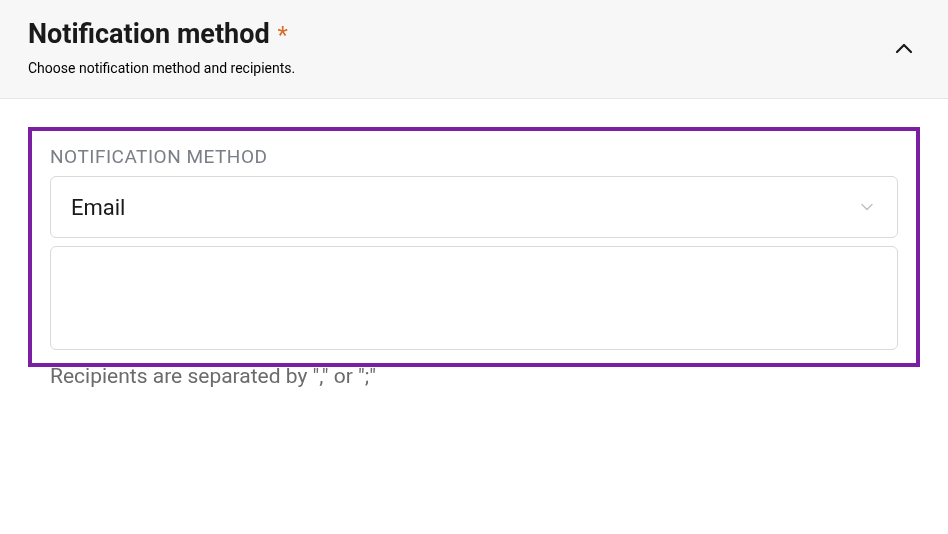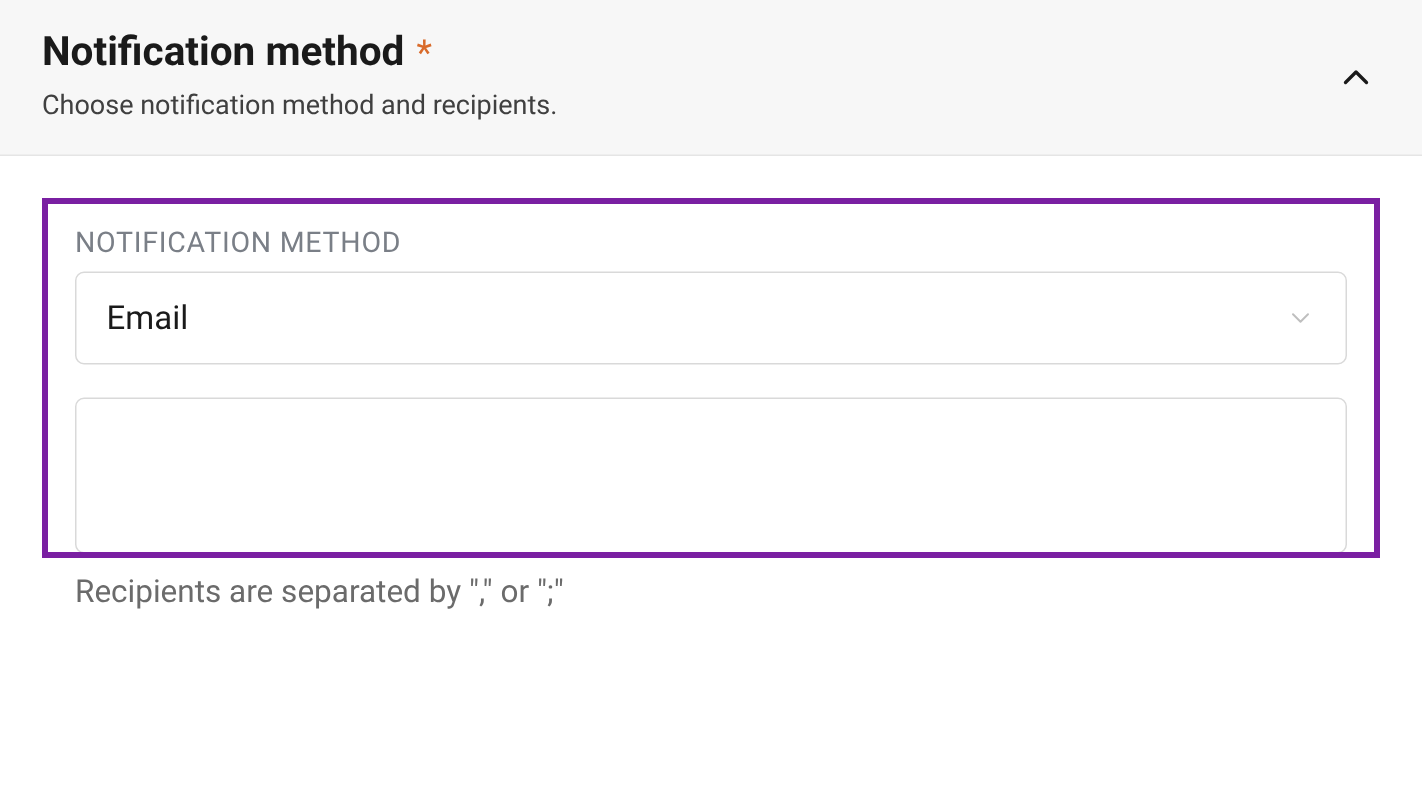--- a/index.html
+++ b/index.html
@@ -24,23 +24,23 @@
       align-items: baseline;
       gap: 8px;
     }
     .panel-title .required-mark {
       color: #d96b2b;
       font-weight: 400;
       font-size: 24px;
     }
     .panel-subtitle {
       margin-top: 10px;
-      font-size: 18px;
+      font-size: 14px;
       font-weight: 400;
-      color: #404040;
+      color: #000000;
     }
     .collapse-toggle {
       position: absolute;
       right: 30px;
       top: 50%;
       transform: translateY(-50%);
       cursor: pointer;
       width: 28px;
       height: 28px;
       display: flex;
@@ -66,21 +66,21 @@
     .select-control {
       position: relative;
       border: 1px solid #d9d9d9;
       border-radius: 6px;
       height: 62px;
       display: flex;
       align-items: center;
       padding: 16px 20px;
       background: #fff;
       cursor: pointer;
-      margin-bottom: 22px;
+      margin-bottom: 8px;
     }
     .select-value {
       font-size: 22px;
       color: #1a1a1a;
       flex: 1;
     }
     .select-chevron {
       color: #bfbfbf;
       display: flex;
       align-items: center;

